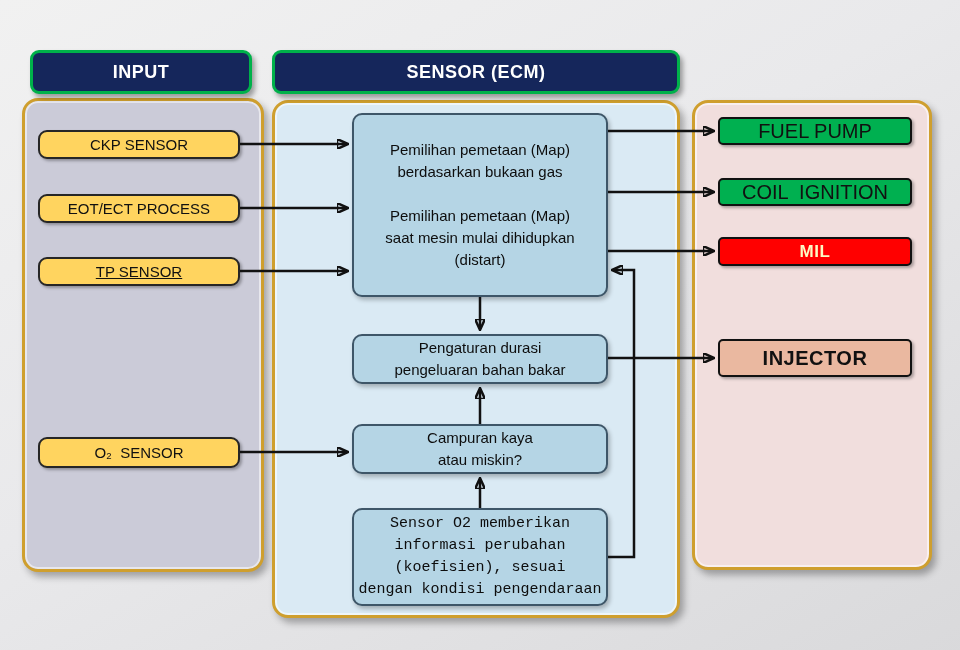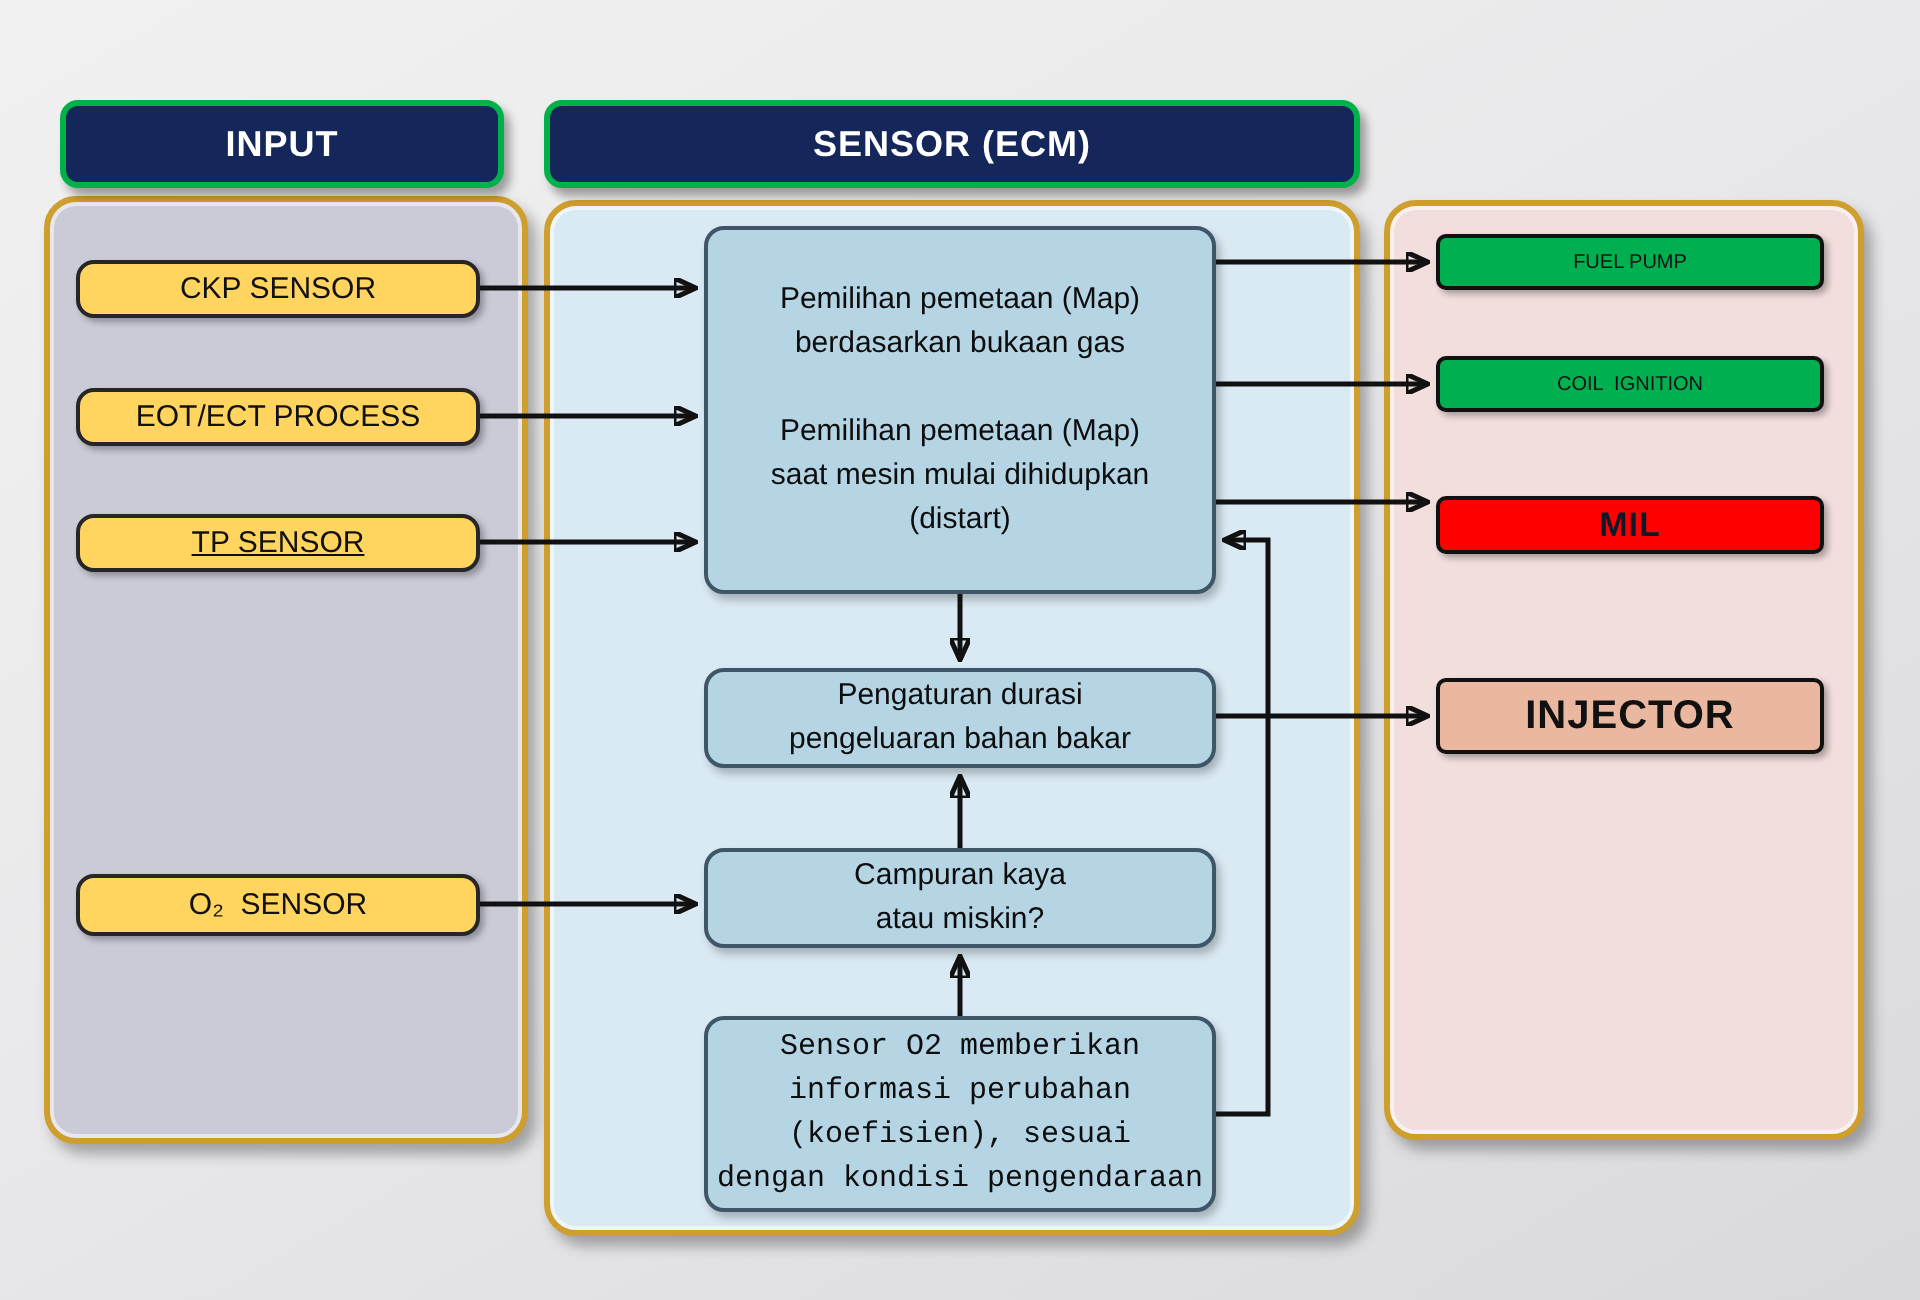--- a/index.html
+++ b/index.html
@@ -82,26 +82,26 @@
   .pbox .multiline{white-space:pre-line;}
   .pbox-map{left:77px;top:10px;height:184px;gap:22px;}
   .pbox-duration{left:77px;top:231px;height:50px;}
   .pbox-mixture{left:77px;top:321px;height:50px;}
   .pbox-o2info{left:77px;top:405px;height:98px;font-family:Liberation Mono, monospace;}
   
   .obox{
     position:absolute;width:194px;box-sizing:border-box;height:28px;
     border:2px solid #111;border-radius:5px;
     display:flex;align-items:center;justify-content:center;
-    font-size:10px;color:#111;white-space:pre-wrap;
+    font-size:20px;color:#111;white-space:pre-wrap;
     box-shadow:2px 2px 3px rgba(0,0,0,.3);
   }
   .obox-fuel{left:23px;top:14px;background:var(--output-green);}
   .obox-coil{left:23px;top:75px;background:var(--output-green);}
-  .obox-mil{left:23px;top:134px;height:29px;background:var(--output-red);color:#0f172a;font-weight:bold;font-size:17px;letter-spacing:.5px;margin-top:11px;}
+  .obox-mil{left:23px;top:134px;height:29px;background:var(--output-red);color:#fef9c3;font-weight:bold;font-size:17px;letter-spacing:.5px;}
   .obox-injector{left:23px;top:236px;height:38px;background:var(--output-salmon);font-weight:bold;font-size:20px;letter-spacing:.5px;}
   
   .arrows{
     position:absolute;left:0;top:0;width:960px;height:650px;
     z-index:2;pointer-events:none;
   }
   .arrows path, .arrows line{
     stroke:var(--arrow-color);stroke-width:2.5;fill:none;
   }
 </style>

